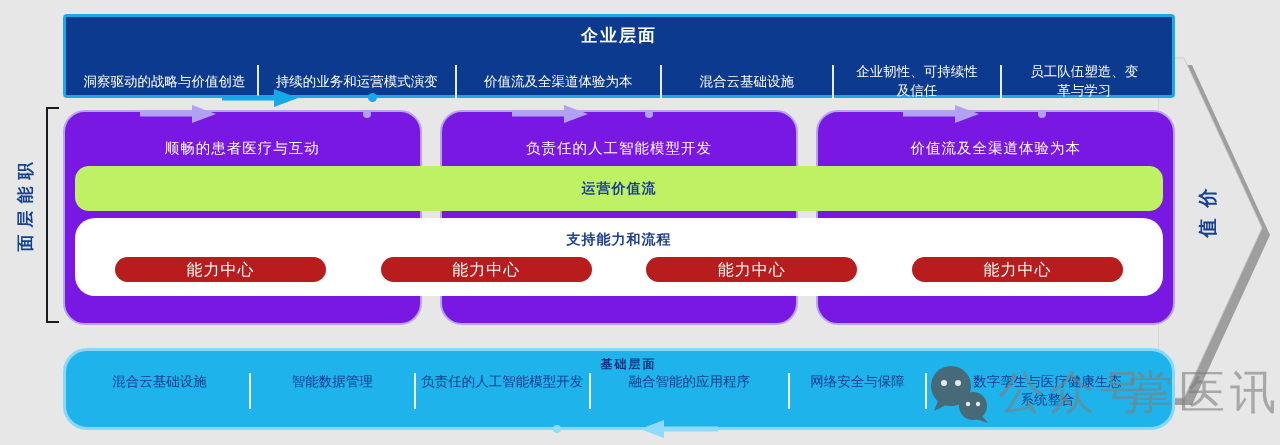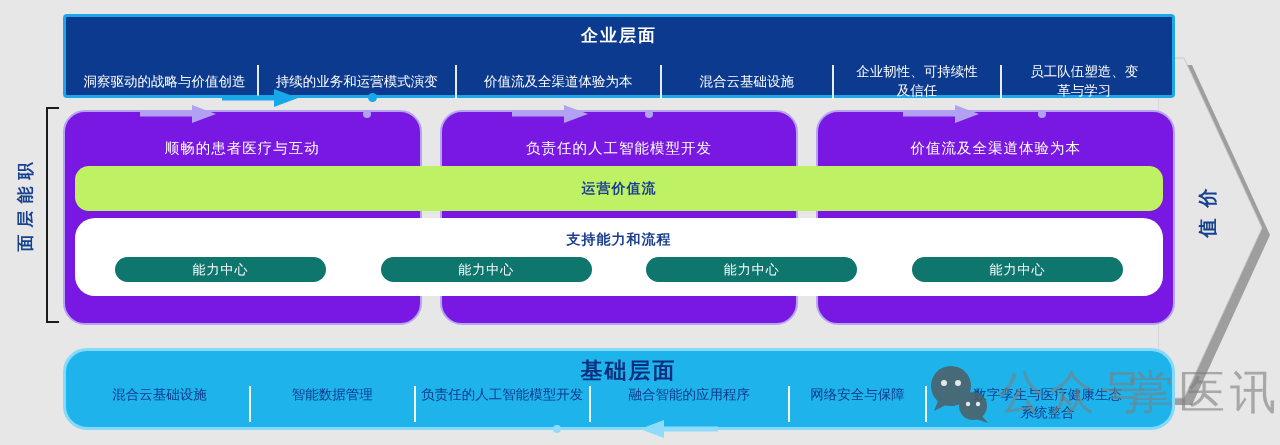--- a/index.html
+++ b/index.html
@@ -25,27 +25,27 @@
   .func-row { position:absolute; left:63px; top:110px; width:1112px; height:215px; z-index:1; display:flex; gap:18px; }
   .func-box { flex:1 1 0; background:#7a18e3; border:2px solid #b6a3f2; border-radius:22px; }
   .func-box-title { text-align:center; color:#ffffff; font-size:14.5px; padding-top:27px; letter-spacing:1px; }
   .white-bar1 { position:absolute; left:12px; top:56px; width:1088px; height:45px; background:#bef264;
       border-radius:14px; z-index:2; display:flex; align-items:center; justify-content:center;
       color:#1d3f92; font-size:14px; font-weight:bold; letter-spacing:1px; }
   .white-bar2 { position:absolute; left:12px; top:108px; width:1088px; height:78px; background:#ffffff;
       border-radius:20px; z-index:2; }
   .white-bar2-title { text-align:center; color:#1d3f92; font-size:14px; font-weight:bold; margin-top:13px; letter-spacing:1px; }
   .pill-row { display:flex; justify-content:space-between; padding:0 40px 0 40px; margin-top:8px; }
-  .pill { width:211px; height:25px; border-radius:12.5px; background:#0f766e; color:#ffffff;
-      font-size:13px; text-align:center; line-height:25px; letter-spacing:1px; }
+  .pill { width:211px; height:25px; border-radius:12.5px; background:#b91c1c; color:#ffffff;
+      font-size:16px; text-align:center; line-height:25px; letter-spacing:1px; }
 
   
   .found-banner { position:absolute; left:63px; top:348px; width:1112px; height:82px; z-index:1;
       background:#1fb3ec; border:3px solid #86d9f8; border-radius:24px; }
-  .found-title { text-align:center; color:#0b2f7d; font-weight:bold; font-size:22px; margin-top:5px; letter-spacing:2px;padding-left:19px; }
+  .found-title { text-align:center; color:#0b2f7d; font-weight:bold; font-size:12px; margin-top:5px; letter-spacing:2px;padding-left:19px; }
   .found-items { display:flex; align-items:flex-start; height:48px; margin-top:0; padding:0 4px; }
   .found-item { color:#0d3a8c; font-size:13.5px; text-align:center; white-space:pre-line; line-height:1.35; padding:0 4px; }
   .found-div { width:2px; height:36px; background:rgba(255,255,255,0.95); flex:0 0 auto; }
   .fi-1 { flex:1.10 1 0; } .fi-2 { flex:1.00 1 0; } .fi-3 { flex:1.06 1 0; }
   .fi-4 { flex:1.22 1 0; } .fi-5 { flex:0.82 1 0; } .fi-6 { flex:1.50 1 0; }
 
   .ei-1 { flex:1.14 1 0; } .ei-2 { flex:1.21 1 0; } .ei-3 { flex:1.26 1 0; }
   .ei-4 { flex:1.04 1 0; } .ei-5 { flex:1.02 1 0; } .ei-6 { flex:1.00 1 0; }
 
   

